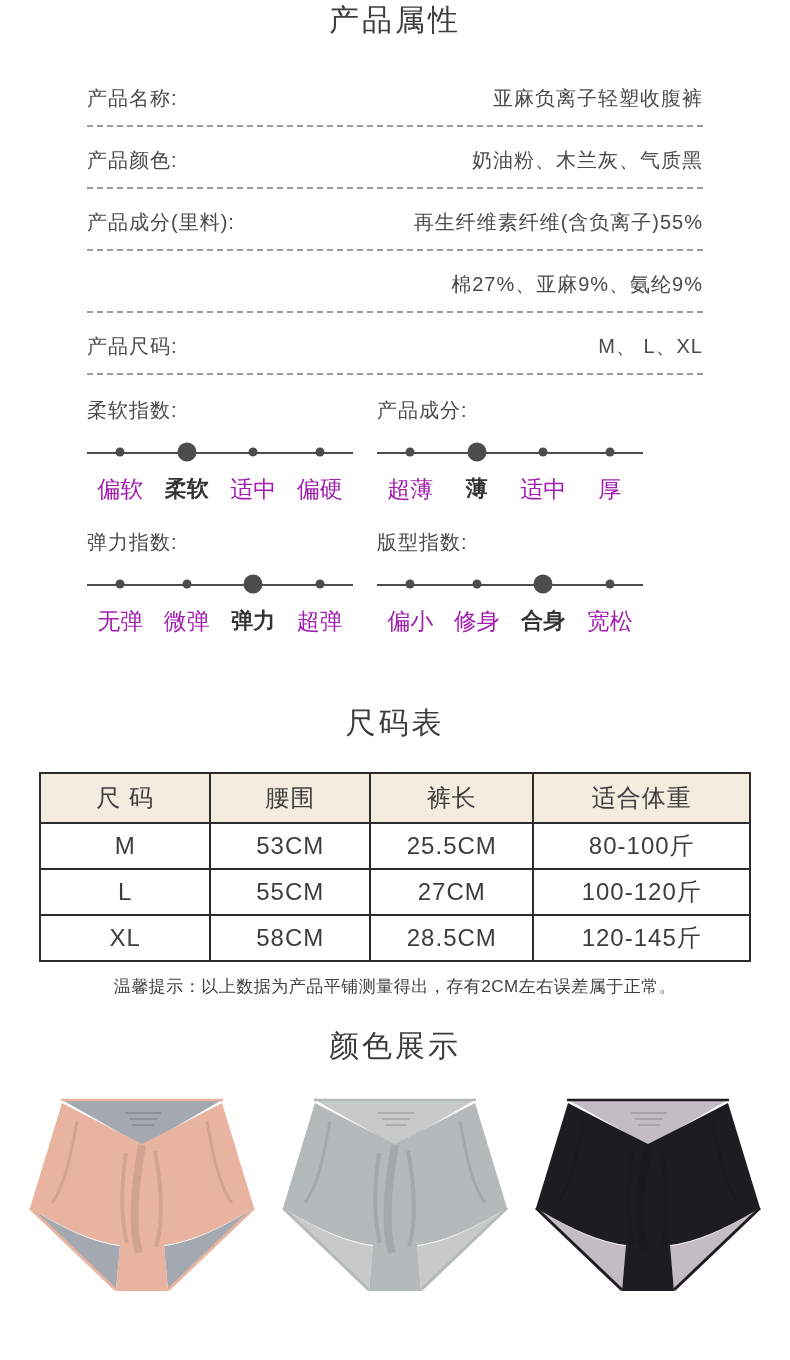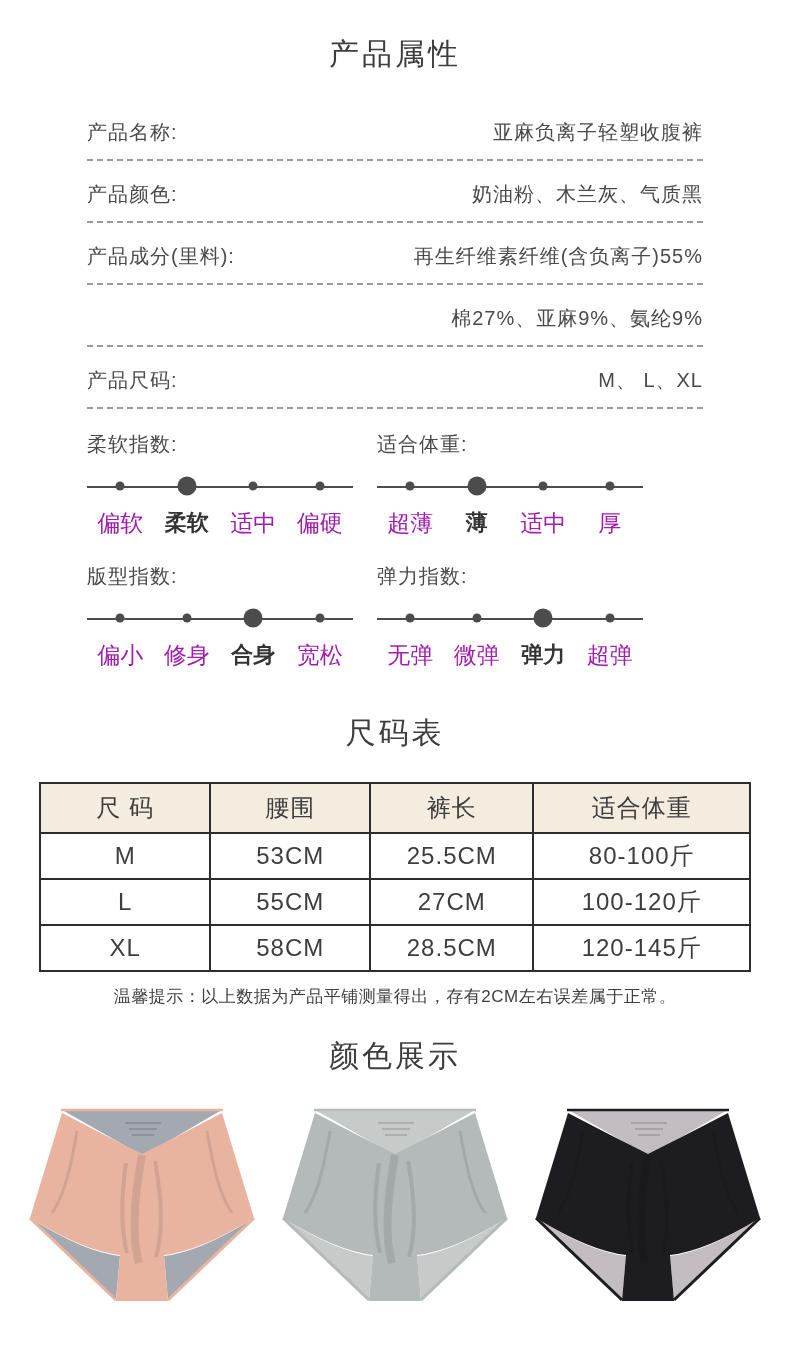--- a/index.html
+++ b/index.html
@@ -6,21 +6,21 @@
   body{
     width:790px;height:1360px;overflow:hidden;
     font-family:"Liberation Sans","DejaVu Sans",sans-serif;
     color:#454545;
     -webkit-font-smoothing:antialiased;
   }
   .section-title{
     text-align:center;font-size:30px;letter-spacing:3px;color:#3d3d3d;
     font-weight:400;
   }
-  #attr-title{margin-top:34px;}
+  #attr-title{}
   
   .attr-wrap{width:616px;margin:24px auto 0;}
   .attr-row{
     display:flex;justify-content:space-between;align-items:baseline;
     padding:20px 0 13px;border-bottom:2px dashed #9b9b9b;
     font-size:20px;color:#4a4a4a;letter-spacing:1px;gap:48px;
   }
   .attr-row .val{text-align:right;}
   
   .index-grid{
@@ -36,21 +36,21 @@
     position:absolute;top:50%;width:9px;height:9px;border-radius:50%;
     background:#4c4c4c;transform:translate(-50%,-50%);
   }
   .scale .dot.big{width:19px;height:19px;}
   .scale-labels{display:flex;margin-top:12px;}
   .scale-labels span{
     flex:1;text-align:center;font-size:23px;color:#a21caf;
   }
   .scale-labels span.sel{font-size:22px;font-weight:700;color:#333;}
   
-  #size-title{margin-top:42px;}
+  #size-title{margin-top:66px;}
   .size-table{
     width:712px;margin:28px auto 0;border-collapse:collapse;table-layout:fixed;
   }
   .size-table th,.size-table td{
     border:2px solid #2d2d2d;text-align:center;vertical-align:middle;
     font-weight:400;color:#3d3d3d;letter-spacing:1px;
   }
   .size-table th{height:46px;font-size:24px;}
   .size-table td{height:42px;font-size:24px;}
   .col1{width:24%;}.col2{width:22.5%;}.col3{width:23%;}.col4{width:30.5%;}
@@ -104,65 +104,65 @@
         <span class="dot" style="left: 87.5%;"></span>
       </div>
       <div class="scale-labels">
         <span>偏软</span>
         <span class="sel">柔软</span>
         <span>适中</span>
         <span>偏硬</span>
       </div>
     </div>
     <div>
-      <div class="index-title">适合体重:</div>
+      <div class="index-title">产品成分:</div>
       <div class="scale">
         <span class="line"></span>
         <span class="dot" style="left: 12.5%;"></span>
         <span class="dot big" style="left: 37.5%;"></span>
         <span class="dot" style="left: 62.5%;"></span>
         <span class="dot" style="left: 87.5%;"></span>
       </div>
       <div class="scale-labels">
         <span>超薄</span>
         <span class="sel">薄</span>
         <span>适中</span>
         <span>厚</span>
+      </div>
+    </div>
+    <div>
+      <div class="index-title">弹力指数:</div>
+      <div class="scale">
+        <span class="line"></span>
+        <span class="dot" style="left: 12.5%;"></span>
+        <span class="dot" style="left: 37.5%;"></span>
+        <span class="dot big" style="left: 62.5%;"></span>
+        <span class="dot" style="left: 87.5%;"></span>
+      </div>
+      <div class="scale-labels">
+        <span>无弹</span>
+        <span>微弹</span>
+        <span class="sel">弹力</span>
+        <span>超弹</span>
       </div>
     </div>
     <div>
       <div class="index-title">版型指数:</div>
       <div class="scale">
         <span class="line"></span>
         <span class="dot" style="left: 12.5%;"></span>
         <span class="dot" style="left: 37.5%;"></span>
         <span class="dot big" style="left: 62.5%;"></span>
         <span class="dot" style="left: 87.5%;"></span>
       </div>
       <div class="scale-labels">
         <span>偏小</span>
         <span>修身</span>
         <span class="sel">合身</span>
         <span>宽松</span>
-      </div>
-    </div>
-    <div>
-      <div class="index-title">弹力指数:</div>
-      <div class="scale">
-        <span class="line"></span>
-        <span class="dot" style="left: 12.5%;"></span>
-        <span class="dot" style="left: 37.5%;"></span>
-        <span class="dot big" style="left: 62.5%;"></span>
-        <span class="dot" style="left: 87.5%;"></span>
-      </div>
-      <div class="scale-labels">
-        <span>无弹</span>
-        <span>微弹</span>
-        <span class="sel">弹力</span>
-        <span>超弹</span>
       </div>
     </div>
   </div>
 
 <div class="section-title" id="size-title">尺码表</div>
 
 <table class="size-table">
   <colgroup>
     <col class="col1">
       <col class="col2">

